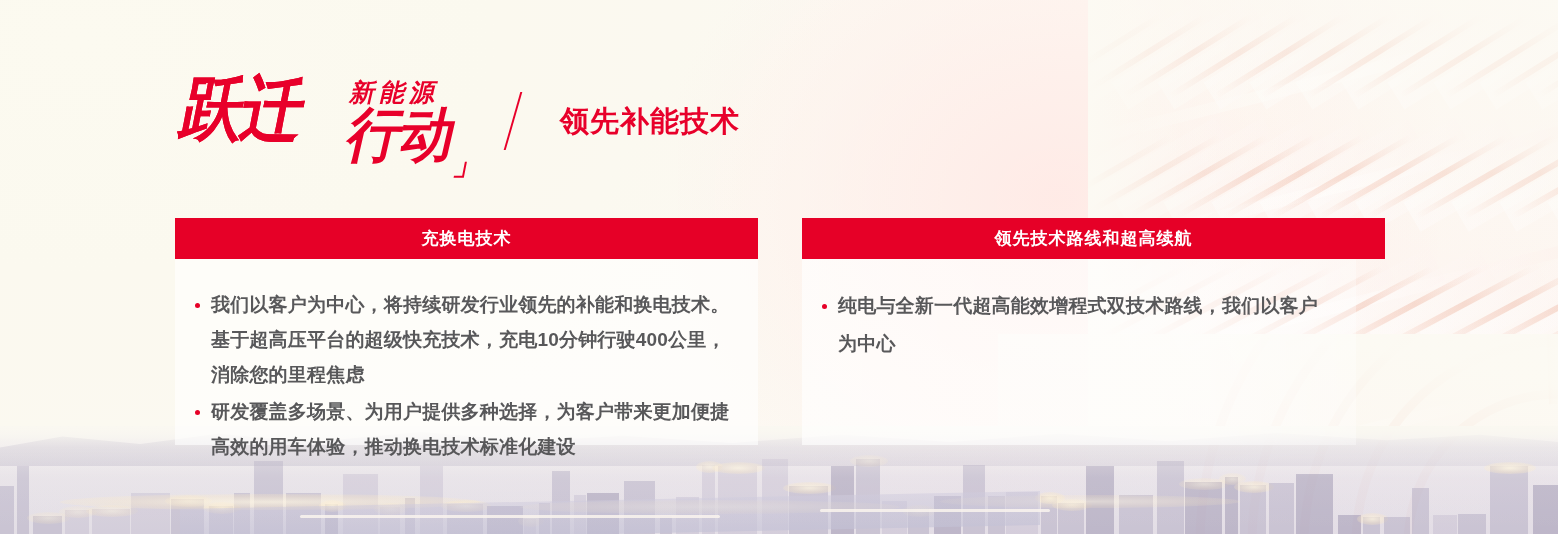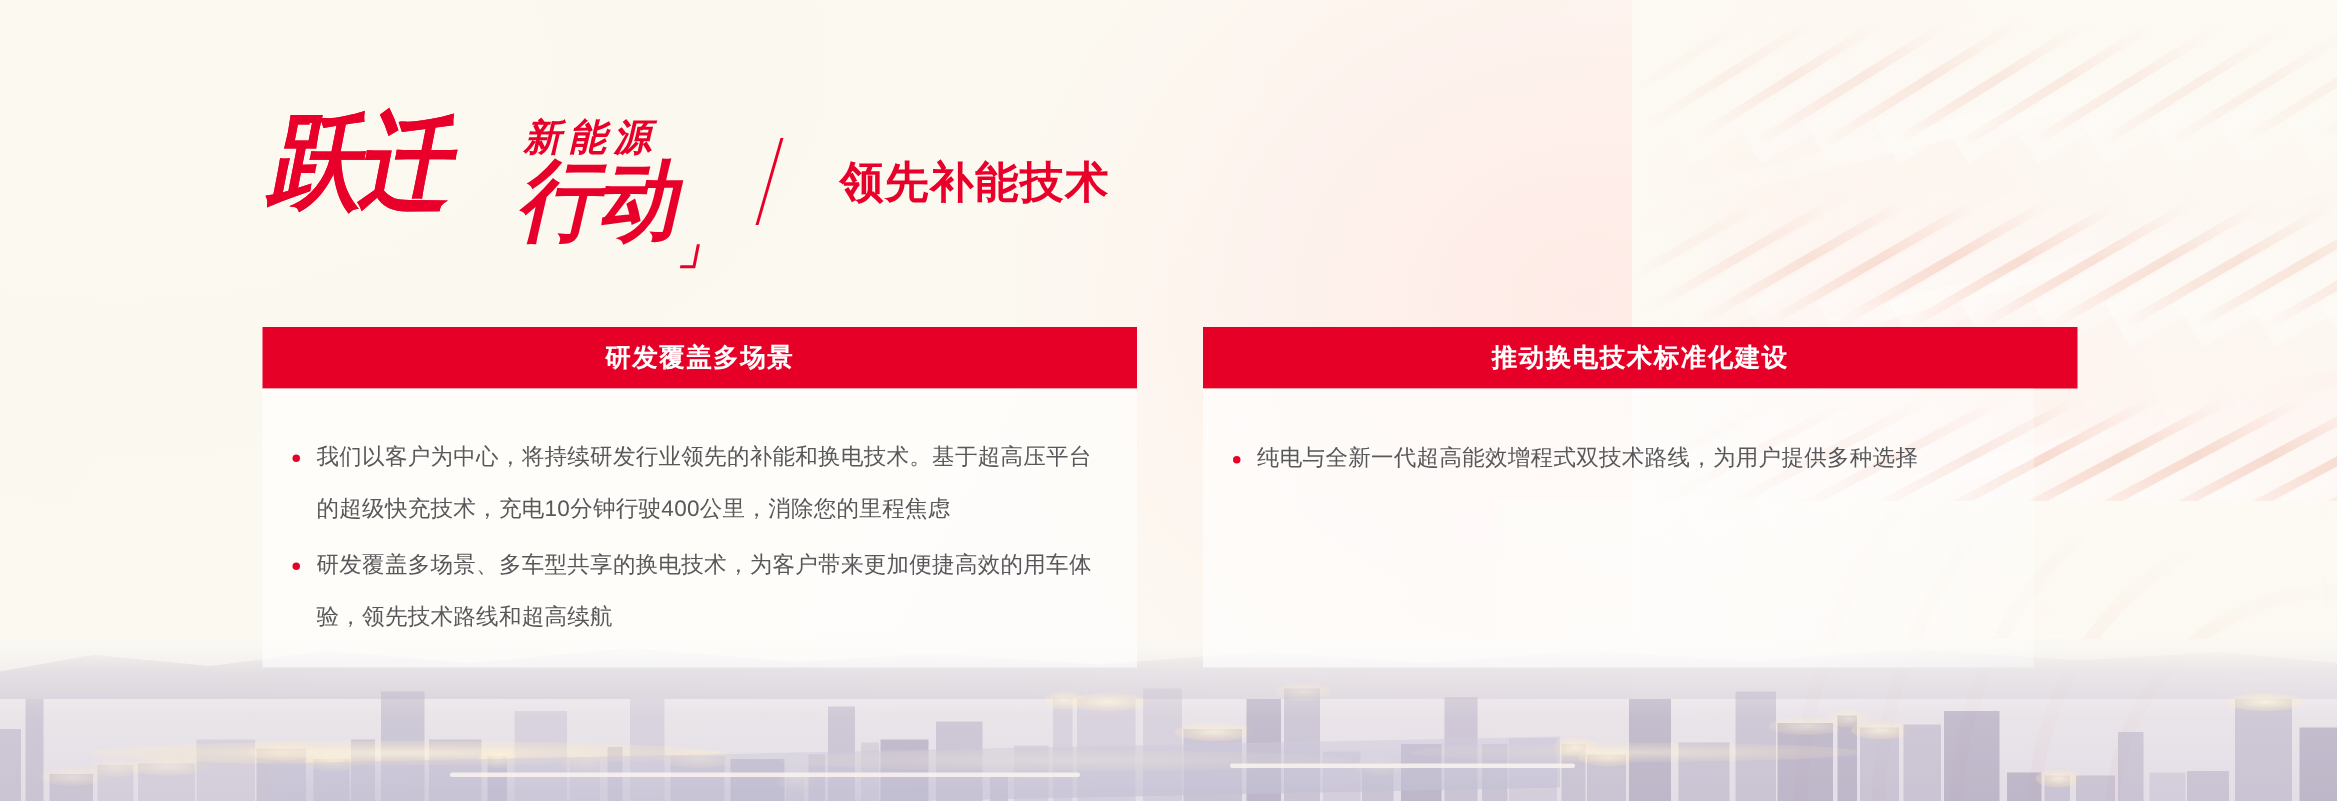--- a/index.html
+++ b/index.html
@@ -177,25 +177,26 @@
     padding:28px 22px 0 18px;
   }
   .card.right .card-body {
     width:554px;
     background:linear-gradient(90deg, rgba(255,255,255,.66) 0%, rgba(255,255,255,.60) 72%, rgba(255,255,255,.34) 100%);
   }
   ul.bullets { list-style:none; }
   ul.bullets li {
     position:relative;
     padding-left:18px;
-    font-size:15px;
+    font-size:19px;
     line-height:35px;
     color:#58585a;
     margin-bottom:2px;
     letter-spacing:.2px;
+    font-weight:bold;
   }
   ul.bullets li::before {
     content:"";
     position:absolute; left:2px; top:16px;
     width:5px; height:5px; border-radius:50%;
     background:#e60027;
   }
   .card.right ul.bullets li { line-height:38px; }
   .card.right ul.bullets li::before { top:17px; }
 </style>
@@ -513,32 +514,32 @@
       <span class="logo-act">行动</span>
       <span class="q-close">「</span>
     </div>
     <div class="divider"></div>
     <div class="section-title">领先补能技术</div>
   </div>
 
   <div class="cards">
 
     <div class="card left">
-      <div class="card-head">研发覆盖多场景</div>
+      <div class="card-head">充换电技术</div>
       <div class="card-body">
         <ul class="bullets">
           <li>我们以客户为中心，将持续研发行业领先的补能和换电技术。基于超高压平台的超级快充技术，充电10分钟行驶400公里，消除您的里程焦虑</li>
-          <li>研发覆盖多场景、多车型共享的换电技术，为客户带来更加便捷高效的用车体验，领先技术路线和超高续航</li>
+          <li>研发覆盖多场景、为用户提供多种选择，为客户带来更加便捷高效的用车体验，推动换电技术标准化建设</li>
         </ul>
       </div>
     </div>
 
     <div class="card right">
-      <div class="card-head">推动换电技术标准化建设</div>
+      <div class="card-head">领先技术路线和超高续航</div>
       <div class="card-body">
         <ul class="bullets">
-          <li>纯电与全新一代超高能效增程式双技术路线，为用户提供多种选择</li>
+          <li>纯电与全新一代超高能效增程式双技术路线，我们以客户为中心</li>
         </ul>
       </div>
     </div>
 
   </div>
 </div>
 
 </body></html>

